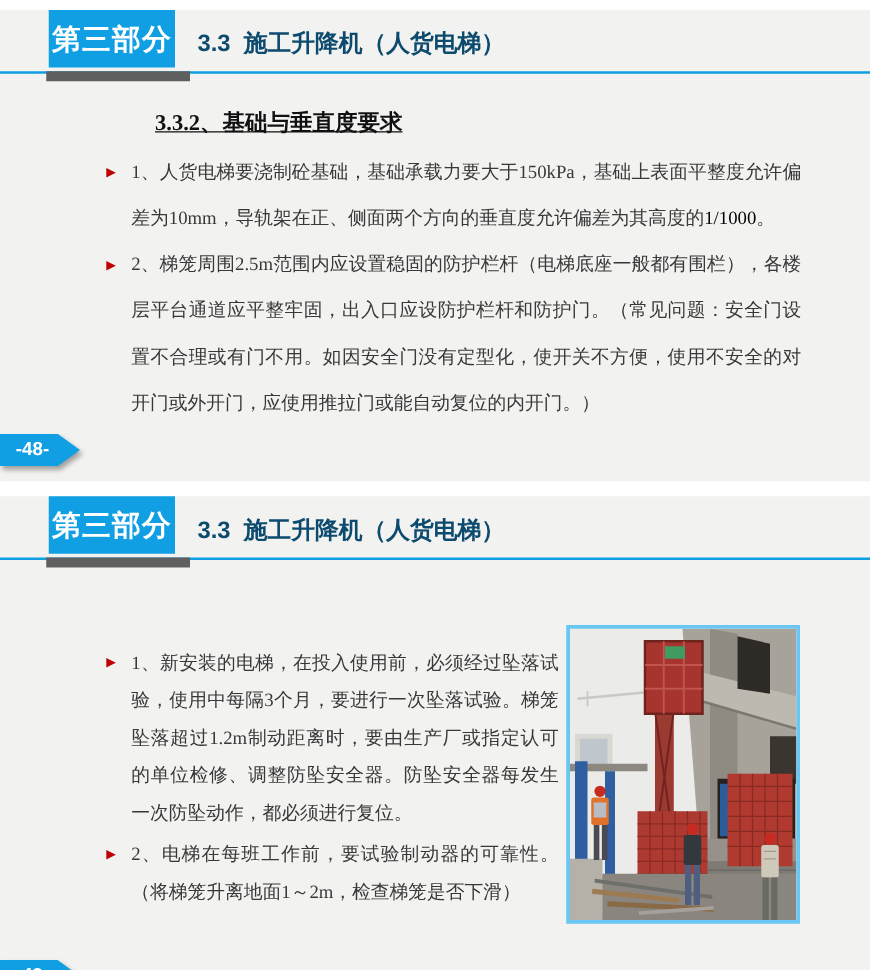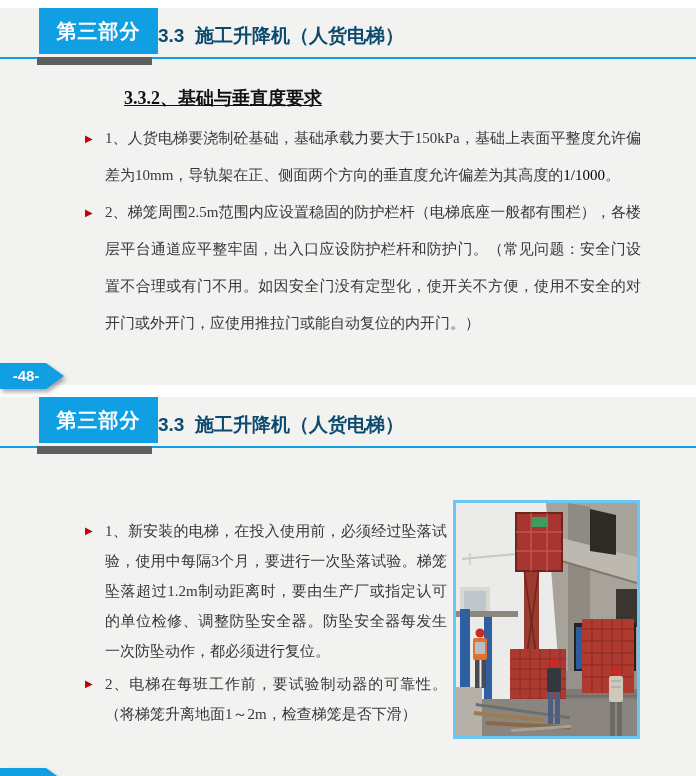--- a/index.html
+++ b/index.html
@@ -3,22 +3,22 @@
 <meta charset="utf-8">
 <style>
   html,body{margin:0;padding:0;background:#ffffff;}
   .page{position:relative;width:696px;height:776px;background:#ffffff;overflow:hidden;
         font-family:"Liberation Sans","DejaVu Sans",sans-serif;}
   .slide{position:absolute;left:0;width:696px;background:#F2F2F1;}
   .slide1{top:8px;height:377px;}
   .slide2{top:397px;height:379px;}
 
   
-  .part-box{position:absolute;left:39px;top:0;width:119px;height:46px;background:#119FE3;
-            color:#ffffff;font-weight:bold;font-size:20px;letter-spacing:1px;
+  .part-box{position:absolute;left:39px;top:0;width:101px;height:46px;background:#119FE3;
+            color:#ffffff;font-weight:bold;font-size:23px;letter-spacing:1px;
             display:flex;align-items:center;justify-content:center;z-index:3;}
   .head-line{position:absolute;left:0;top:49px;width:696px;height:2px;background:#119FE3;z-index:1;}
   .head-tab{position:absolute;left:37px;top:49px;width:115px;height:8px;background:#5F5F5F;z-index:2;}
   .head-title{position:absolute;left:158px;top:9px;height:37px;line-height:37px;
               font-weight:bold;font-size:19px;color:#0c4a6e;white-space:pre;}
 
   .section-heading{position:absolute;left:124px;top:78px;font-weight:bold;font-size:18px;color:#111111;
                    font-family:"Liberation Serif","DejaVu Serif",serif;white-space:pre;text-decoration:underline;}
 
   
@@ -27,21 +27,21 @@
   .bullets1 .bullet{line-height:37px;}
   .bullets2{left:85px;top:119px;width:362px;font-size:15px;}
   .bullets2 .bullet{line-height:30px;margin-bottom:3px;}
   .bullet{display:grid;grid-template-columns:20px 1fr;}
   .bullet-marker{color:#C00000;font-size:10px;font-family:"DejaVu Sans",sans-serif;}
   .bullet-text{text-align:justify;}
   .red-text{color:#000000;}
 
   
   .pennant-wrap{position:absolute;left:0;filter:drop-shadow(2px 3px 2px rgba(0,0,0,0.35));z-index:4;}
-  .pennant-wrap.p1{top:355px;}
+  .pennant-wrap.p1{top:339px;}
   .pennant-wrap.p2{top:371px;}
   .pennant{width:64px;height:26px;background:#119FE3;color:#ffffff;font-weight:bold;font-size:15px;
            line-height:26px;text-align:center;padding-right:12px;box-sizing:border-box;
            clip-path:polygon(0 0,72% 0,100% 50%,72% 100%,0 100%);}
 
   
   .photo{position:absolute;left:453px;top:103px;width:181px;height:233px;
          border:3px solid #6AC6F2;background:#EBEBE9;}
   .photo svg{display:block;}
 </style>

